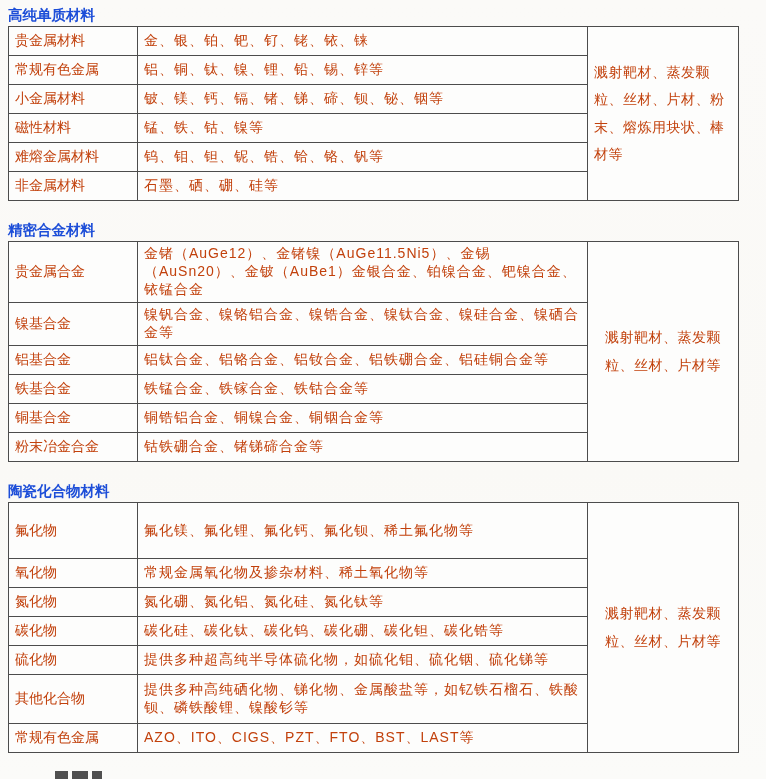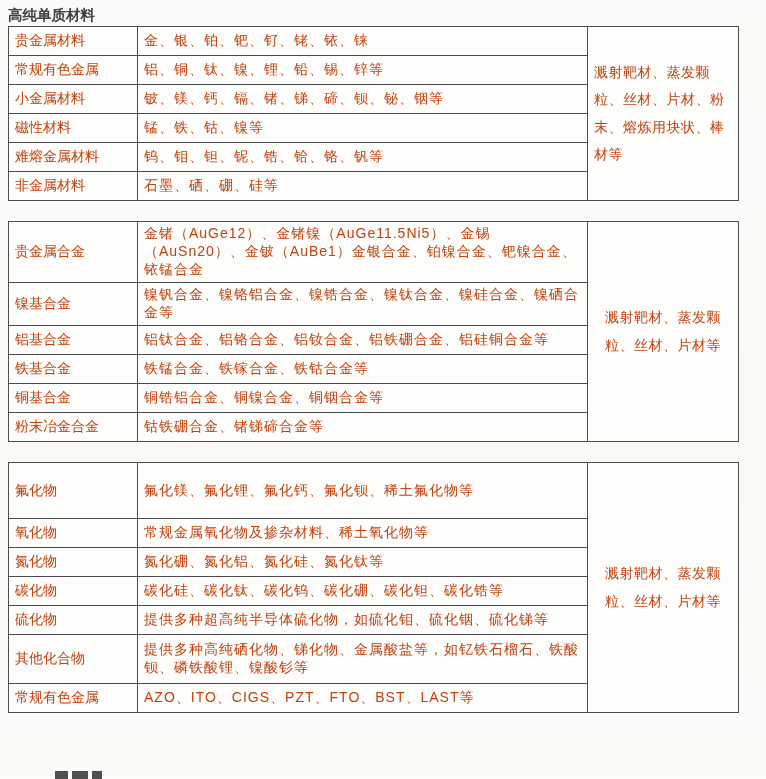--- a/index.html
+++ b/index.html
@@ -20,21 +20,21 @@
   .list-header {
     margin: 0 0 3px 38px;
     font-size: 14px;
     color: #434343;
   }
 
   .section { margin: 0 0 0 8px; }
   .section-title {
     font-weight: bold;
     font-size: 14.5px;
-    color: #404040;
+    color: #1d4ed8;
     margin: 0 0 2px 0;
     line-height: 18px;
   }
   .section + .section { margin-top: 20px; }
 
   table.mat {
     border-collapse: collapse;
     width: 727px;
     table-layout: fixed;
     background: #fdfdfc;
@@ -112,20 +112,21 @@
           </tr>
           <tr>
             <td class="cat">非金属材料</td>
             <td class="items">石墨、硒、硼、硅等</td>
           </tr>
         </tbody>
     </table>
   </div>
 
   <div class="section">
+    <p class="section-title">精密合金材料</p>
     <table class="mat t2">
       <tbody>
           <tr>
             <td class="cat">贵金属合金</td>
             <td class="items">金锗（AuGe12）、金锗镍（AuGe11.5Ni5）、金锡（AuSn20）、金铍（AuBe1）金银合金、铂镍合金、钯镍合金、铱锰合金</td>
             <td class="forms" rowspan="6">溅射靶材、蒸发颗粒、丝材、片材等</td>
           </tr>
           <tr>
             <td class="cat">镍基合金</td>
             <td class="items">镍钒合金、镍铬铝合金、镍锆合金、镍钛合金、镍硅合金、镍硒合金等</td>
@@ -144,20 +145,21 @@
           </tr>
           <tr>
             <td class="cat">粉末冶金合金</td>
             <td class="items">钴铁硼合金、锗锑碲合金等</td>
           </tr>
         </tbody>
     </table>
   </div>
 
   <div class="section">
+    <p class="section-title">陶瓷化合物材料</p>
     <table class="mat t3">
       <tbody>
           <tr>
             <td class="cat">氟化物</td>
             <td class="items">氟化镁、氟化锂、氟化钙、氟化钡、稀土氟化物等</td>
             <td class="forms" rowspan="7">溅射靶材、蒸发颗粒、丝材、片材等</td>
           </tr>
           <tr>
             <td class="cat">氧化物</td>
             <td class="items">常规金属氧化物及掺杂材料、稀土氧化物等</td>

